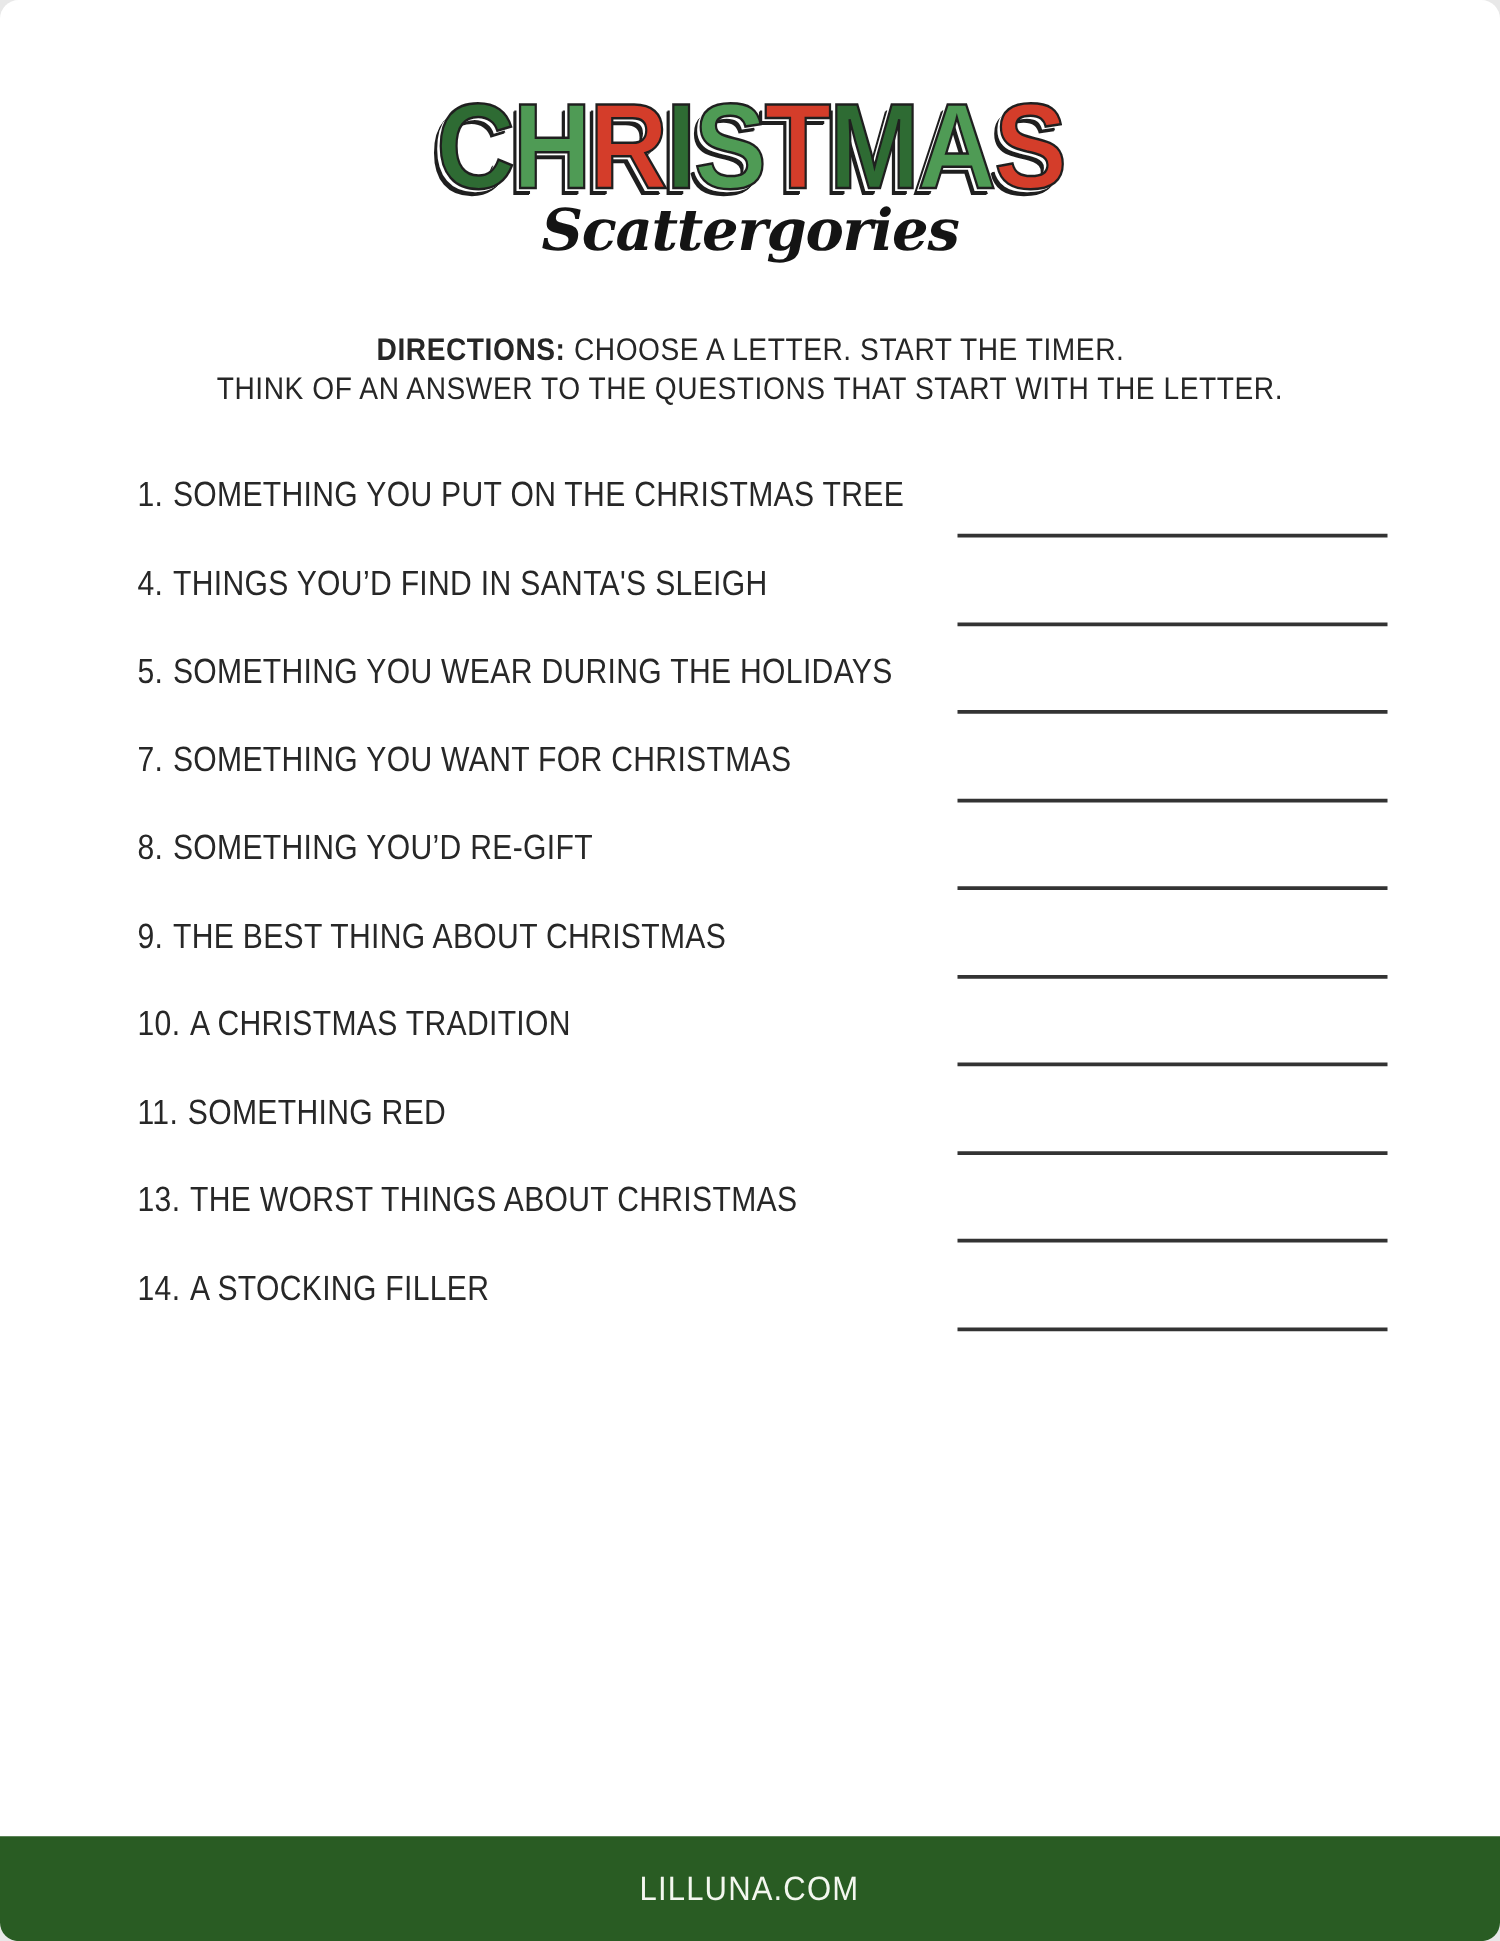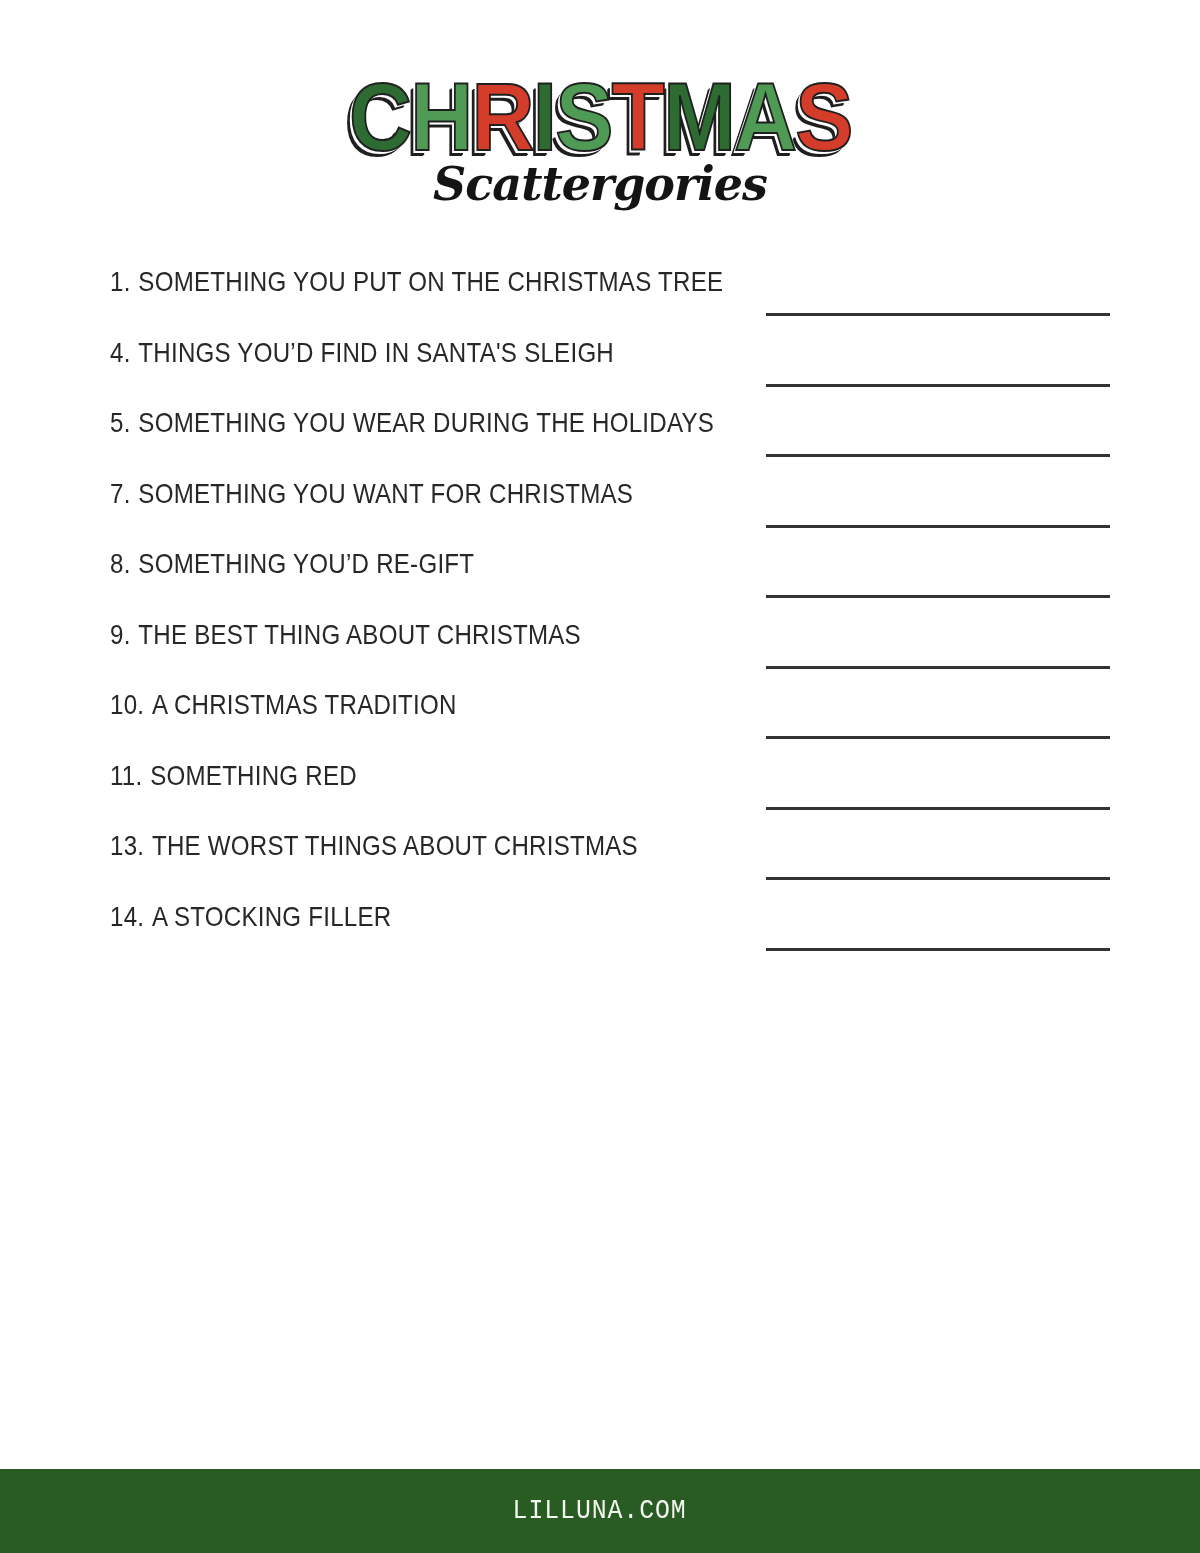--- a/index.html
+++ b/index.html
@@ -6,20 +6,21 @@
   html, body { background: #e8e8e8; }
   body { font-family: "Liberation Sans", sans-serif; }
 
   .page {
     position: relative;
     width: 1200px;
     height: 1553px;
     margin: 0 auto;
     background: #ffffff;
     overflow: hidden;
+    border-radius: 15px;
   }
 
   
   .header { text-align: center; padding-top: 68px; }
 
   .title-word {
     display: inline-block;
     font-size: 97px;
     line-height: 97px;
     font-weight: bold;
@@ -118,20 +119,28 @@
 </head>
 <body>
 
 <div class="page">
 
   <div class="header">
     <div class="title-word" id="title-letters"><span class="title-letter" style="color: rgb(46, 107, 51);">C</span><span class="title-letter" style="color: rgb(79, 155, 85);">H</span><span class="title-letter" style="color: rgb(212, 61, 42);">R</span><span class="title-letter" style="color: rgb(46, 107, 51);">I</span><span class="title-letter" style="color: rgb(79, 155, 85);">S</span><span class="title-letter" style="color: rgb(212, 61, 42);">T</span><span class="title-letter" style="color: rgb(46, 107, 51);">M</span><span class="title-letter" style="color: rgb(79, 155, 85);">A</span><span class="title-letter" style="color: rgb(212, 61, 42);">S</span></div>
     <div class="subtitle">Scattergories</div>
   </div>
 
+  <div class="directions">
+    <div>
+      <span class="cond"><span class="dir-label">DIRECTIONS:</span><span> CHOOSE A LETTER. START THE TIMER.</span></span>
+    </div>
+    <div>
+      <span class="cond">THINK OF AN ANSWER TO THE QUESTIONS THAT START WITH THE LETTER.</span>
+    </div>
+  </div>
 
   <div class="q-list" id="q-list">
   <div class="q-row">
     <span class="q-text"><span class="q-num">1.</span><span class="q-label">SOMETHING YOU PUT ON THE CHRISTMAS TREE</span></span>
     <span class="q-line" style="border-bottom-color: rgb(51, 51, 51);"></span>
   </div>
 
 
 
   <div class="q-row">
@@ -175,17 +184,17 @@
     <span class="q-text"><span class="q-num">13.</span><span class="q-label">THE WORST THINGS ABOUT CHRISTMAS</span></span>
     <span class="q-line" style="border-bottom-color: rgb(51, 51, 51);"></span>
   </div>
 
   <div class="q-row">
     <span class="q-text"><span class="q-num">14.</span><span class="q-label">A STOCKING FILLER</span></span>
     <span class="q-line" style="border-bottom-color: rgb(51, 51, 51);"></span>
   </div>
 </div>
 
-  <div class="footer-bar" id="footer-bar" style="background: rgb(41, 92, 35); font-family: Liberation Mono, monospace;">
+  <div class="footer-bar" id="footer-bar" style="background: rgb(41, 92, 35);">
     <span class="footer-text">LILLUNA.COM</span>
   </div>
 
 </div>
 
 </body></html>

